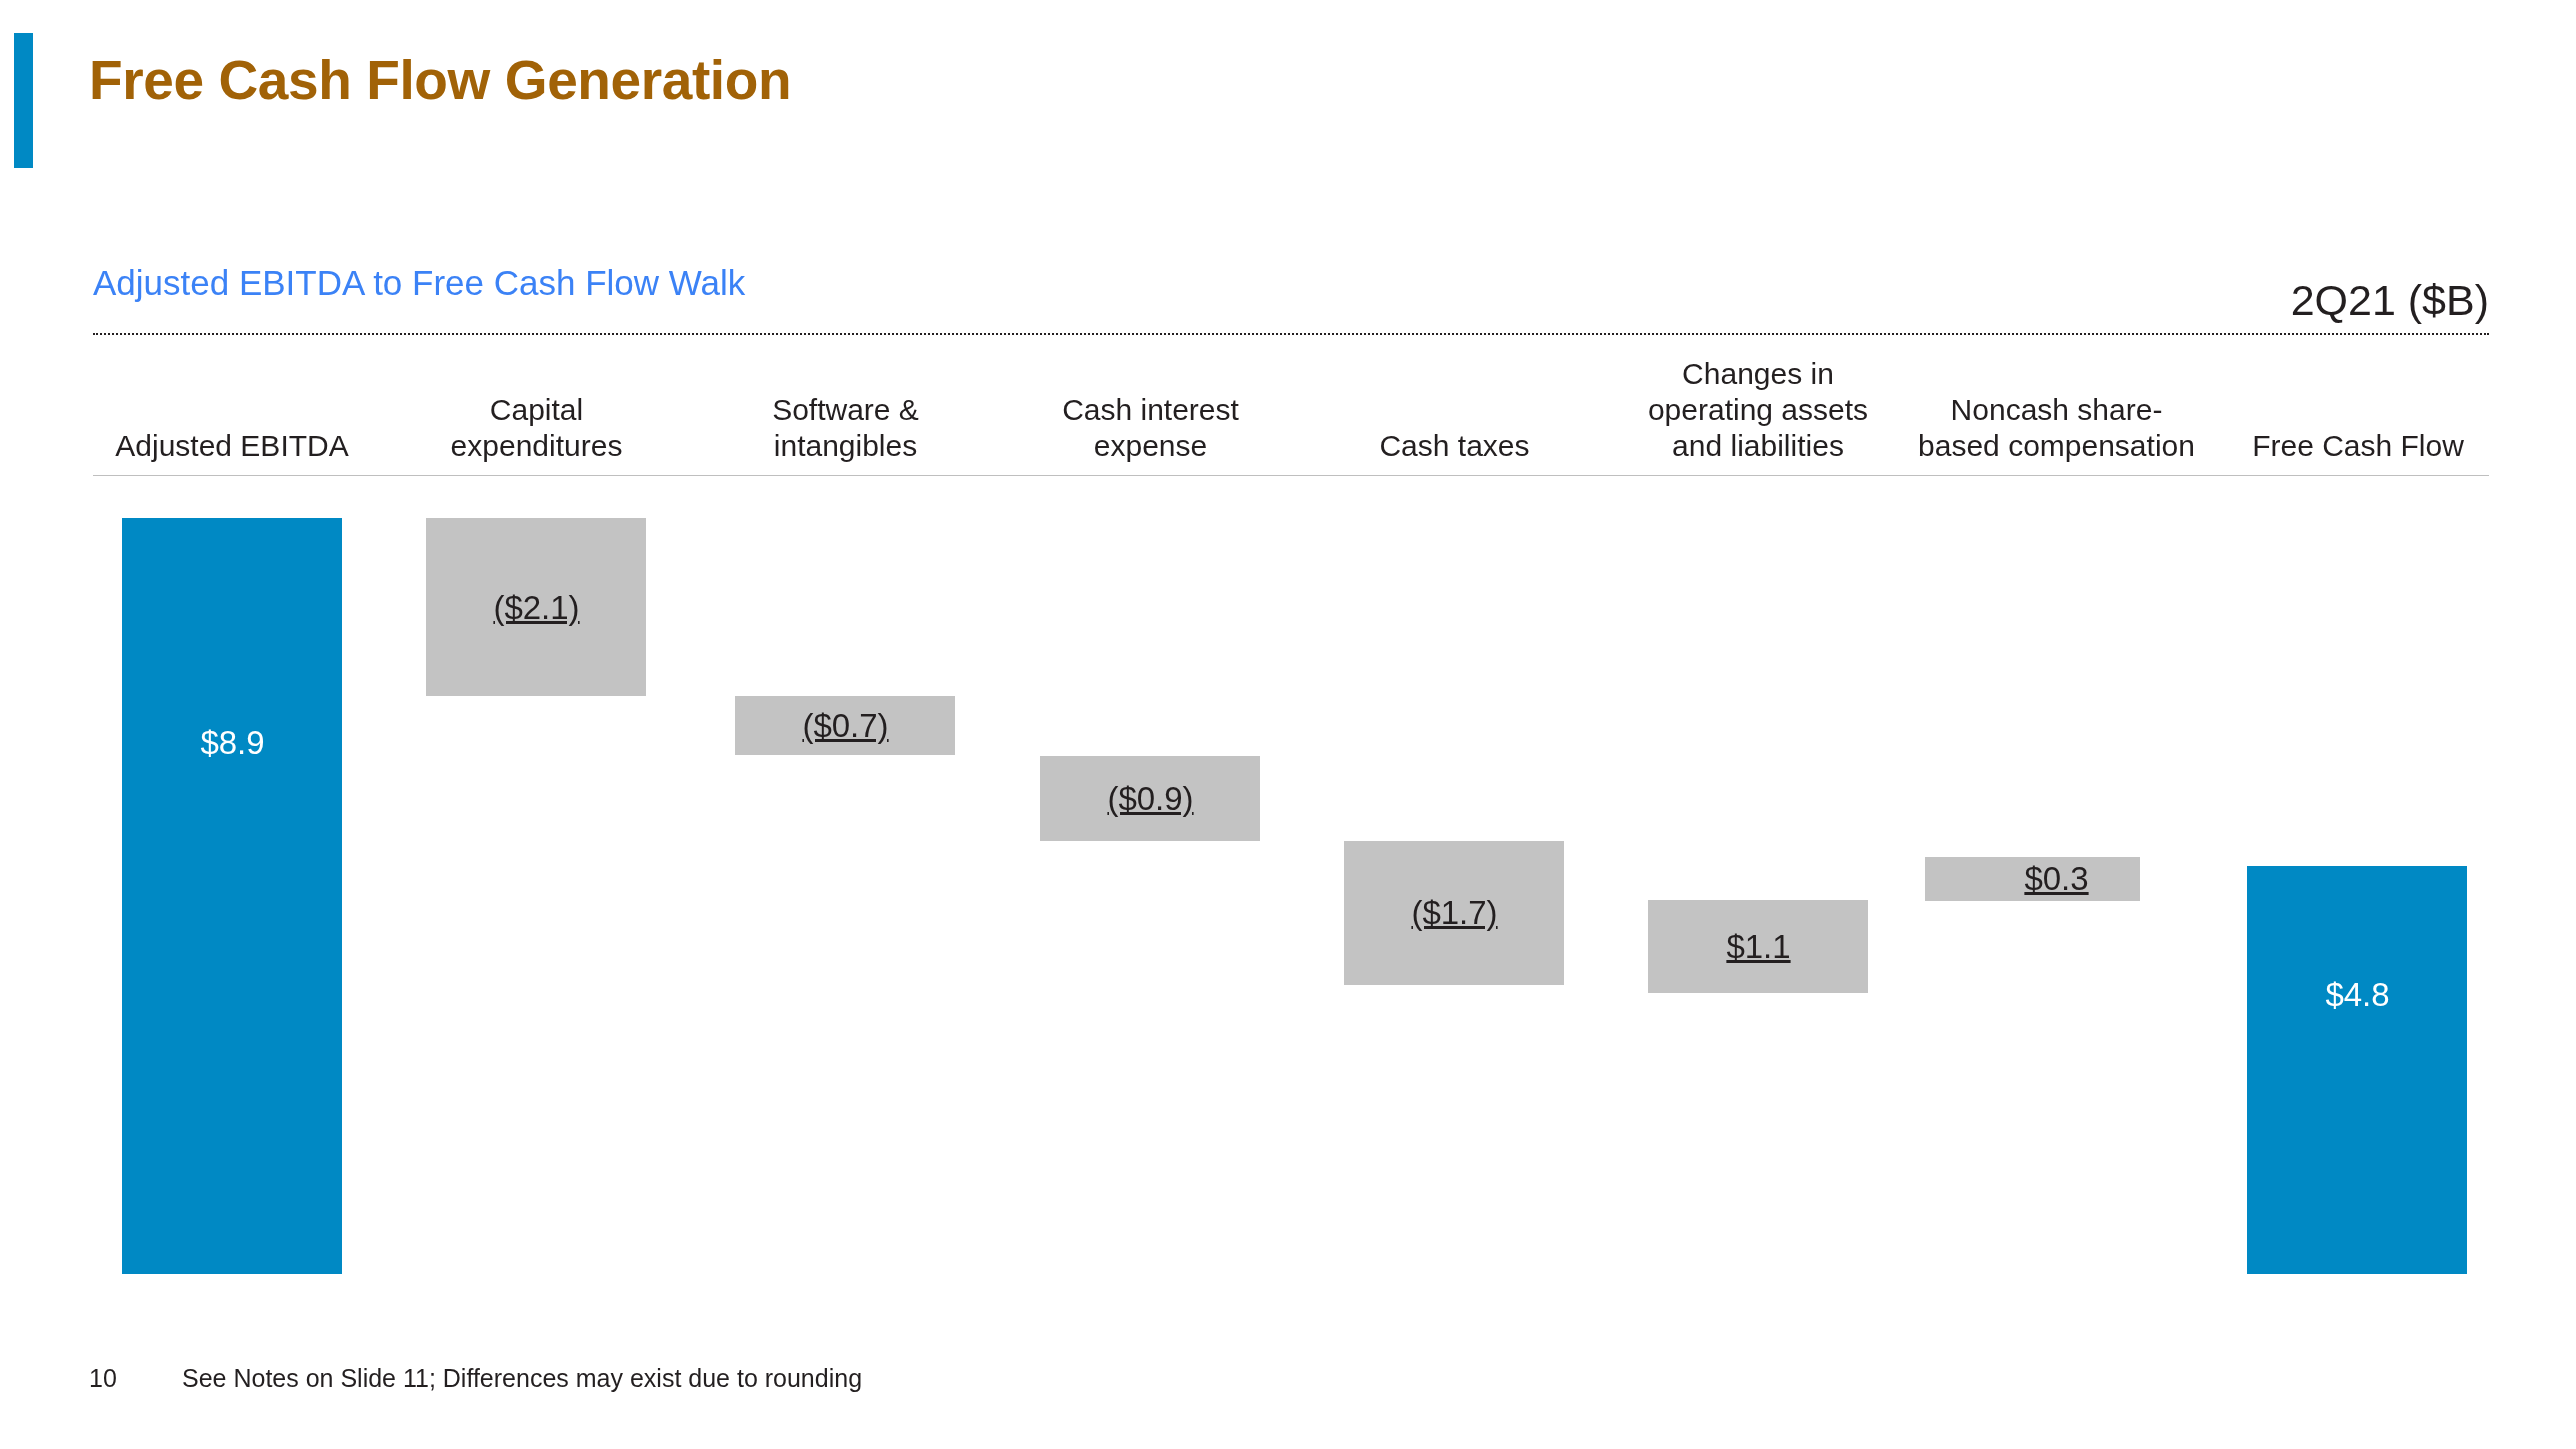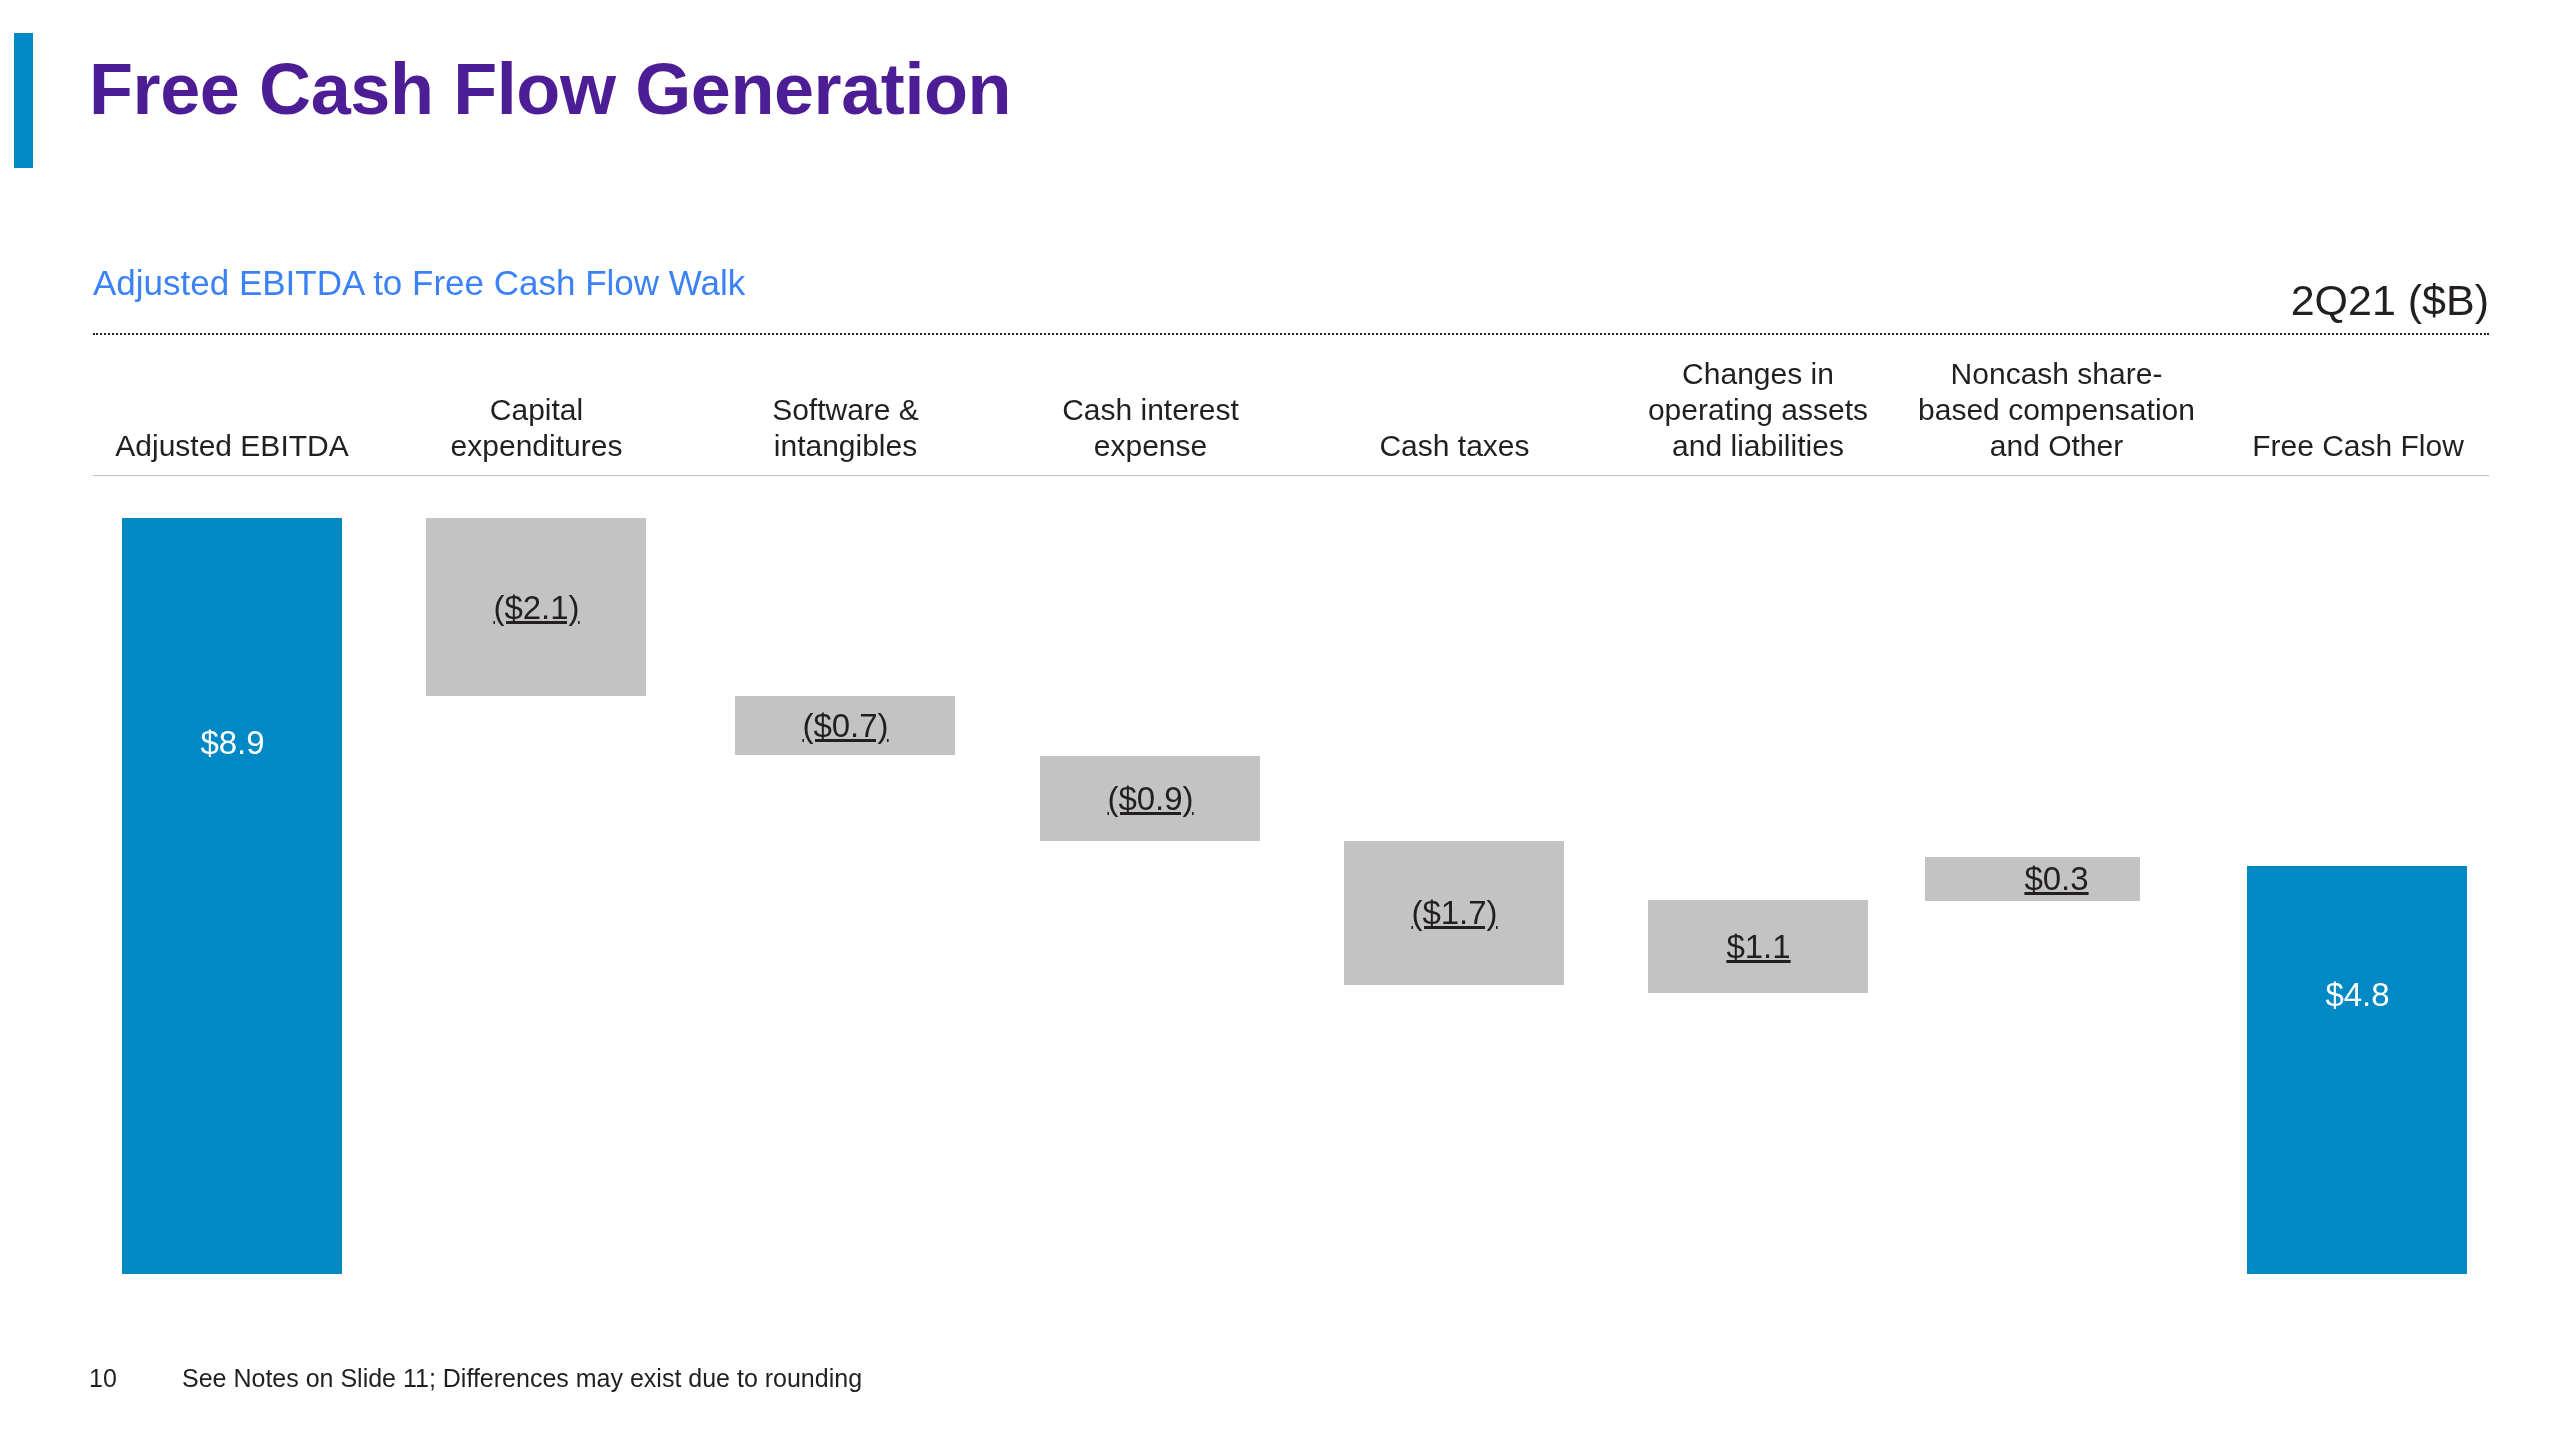--- a/index.html
+++ b/index.html
@@ -22,24 +22,24 @@
     left: 13.5px;
     top: 33px;
     width: 19.3px;
     height: 135px;
     background: #0089c4;
   }
   #page-title {
     position: absolute;
     left: 89px;
     top: 48px;
-    font-size: 72px;
+    font-size: 55px;
     font-weight: 700;
     letter-spacing: -0.4px;
-    color: #4c1d95;
+    color: #a16207;
     white-space: nowrap;
   }
 
   
   #section-header {
     position: absolute;
     left: 93px;
     top: 263px;
     width: 2396px;
     height: 66px;
@@ -172,21 +172,20 @@
       <div>Cash taxes</div>
     </div>
     <div class="col-header" style="left: 1565px; width: 386px;">
       <div>Changes in</div>
       <div>operating assets</div>
       <div>and liabilities</div>
     </div>
     <div class="col-header" style="left: 1844px; width: 425px;">
       <div>Noncash share-</div>
       <div>based compensation</div>
-      <div>and Other</div>
     </div>
     <div class="col-header" style="left: 2184px; width: 348px;">
       <div>Free Cash Flow</div>
     </div>
   </div>
 <div id="header-rule"></div>
 
 <div id="plot-area">
     <div class="bar bar-positive" style="left: 122px; width: 220px; top: 518px; height: 756px; background: rgb(0, 137, 196);"></div>
     <div class="bar-label label-on-blue" style="color: rgb(255, 255, 255); left: 68px; width: 329px; top: 726px;">$8.9</div>

